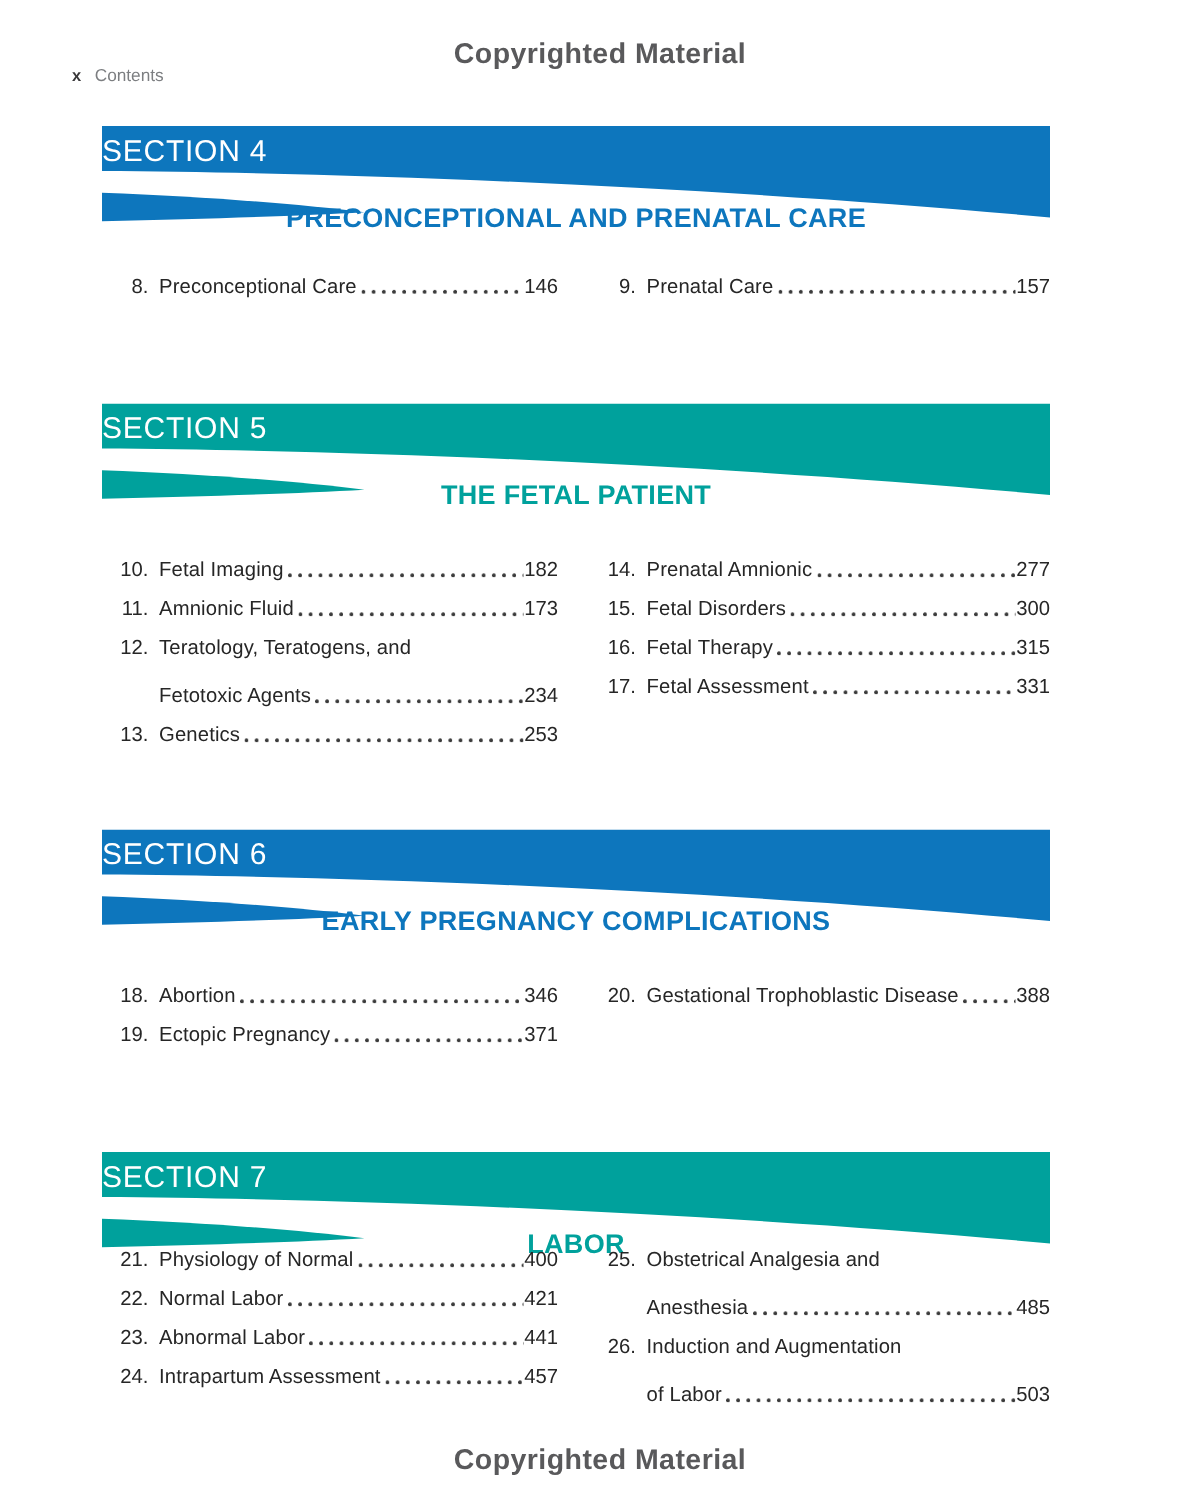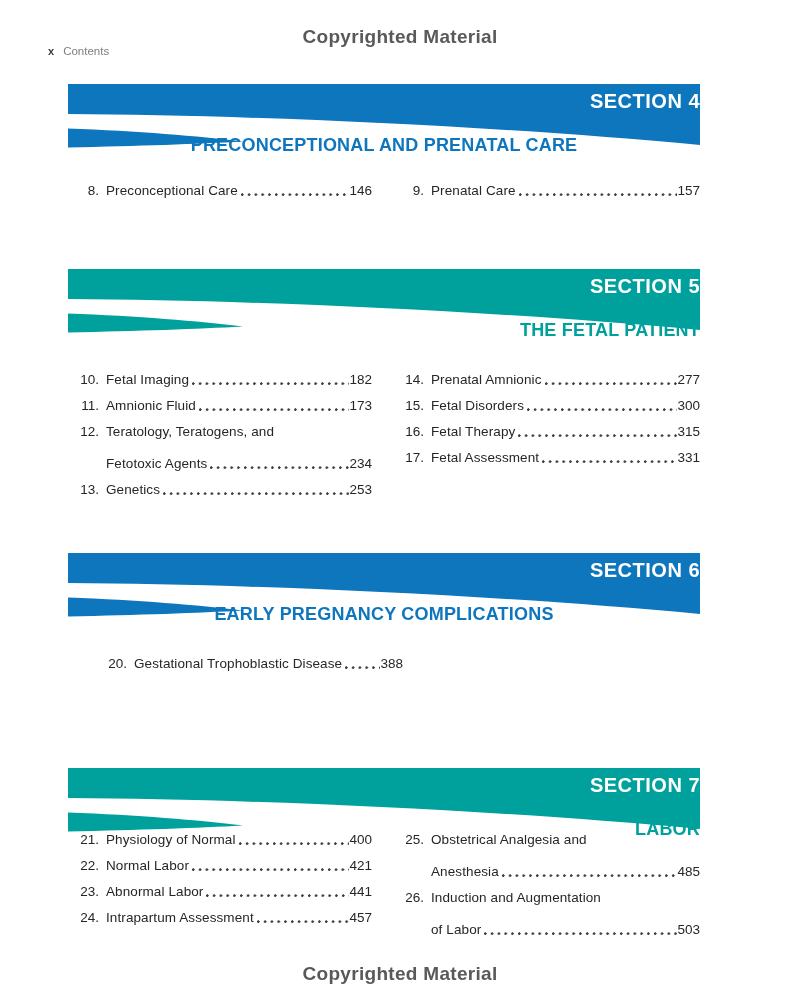--- a/index.html
+++ b/index.html
@@ -12,29 +12,29 @@
     font-weight:bold; font-size:19px; color:#59595b; letter-spacing:0.3px;
   }
   .wm-top { top:26px; }
   .wm-bottom { top:963px; }
   .pagehead { position:absolute; top:45px; left:48px; font-size:11.5px; color:#7c7e81; }
   .pagehead .pagenum { font-weight:bold; color:#39383a; margin-right:9px; font-size:11px; }
 
   .section-banner { position:absolute; left:68px; width:632px; height:66px; }
   .banner-svg { position:absolute; left:0; top:0; width:100%; height:100%; display:block; }
   .sec-title {
-    position:absolute; top:6px; left:0; width:100%; text-align:right;
-    color:#ffffff; font-size:20px; font-weight:bold; letter-spacing:0.5px;
+    position:absolute; top:6px; left:0; width:100%; text-align:left;
+    color:#ffffff; font-size:20px; font-weight:normal; letter-spacing:0.5px;
   }
   .sec-subtitle {
     position:absolute; top:51px; left:0; width:100%; text-align:center;
     font-size:18px; font-weight:bold; letter-spacing:0.2px;
   }
   .subtitle-blue { color:#0d76bd; }
-  .subtitle-teal { color:#00a19c;text-align:right; }
+  .subtitle-teal { color:#00a19c; }
 
   .rows { position:absolute; left:75px; width:625px; display:flex; }
   .col { width:297px; }
   .col.right { margin-left:28px; width:300px; }
   .toc-row + .toc-row { margin-top:9px; }
   .line { display:flex; align-items:baseline; font-size:13.5px; color:#262626; line-height:17px; }
   .num { flex:none; width:24px; text-align:right; margin-right:7px; }
   .title { flex:none; white-space:nowrap; letter-spacing:0.1px;text-align:right; }
   .leader {
     flex:1 1 auto; align-self:flex-end; height:5px; margin:0 0 2px 3px; min-width:10px;
@@ -173,20 +173,38 @@
   <div class="section-banner" style="top:553px">
     <svg class="banner-svg" viewBox="0 0 632 66" preserveAspectRatio="none">
       <path d="M0,0 H632 V61 C430,42 180,31 0,30 Z" fill="#0d76bd"></path>
       <path d="M0,44.5 C70,47 130,52 175,57.5 C130,60 70,62 0,63.5 Z" fill="#0d76bd"></path>
     </svg>
     <div class="sec-title">SECTION 6</div>
     <div class="sec-subtitle subtitle-blue">EARLY PREGNANCY COMPLICATIONS</div>
   </div>
 
   <div class="rows" style="top:655px">
+    <div class="col left">
+      <div class="toc-row">
+        <div class="line">
+          <span class="num">18.</span>
+          <span class="title">Abortion</span>
+          <span class="leader"></span>
+          <span class="pg">346</span>
+        </div>
+      </div>
+      <div class="toc-row">
+        <div class="line">
+          <span class="num">19.</span>
+          <span class="title">Ectopic Pregnancy</span>
+          <span class="leader"></span>
+          <span class="pg">371</span>
+        </div>
+      </div>
+    </div>
     <div class="col right">
       <div class="toc-row">
         <div class="line">
           <span class="num">20.</span>
           <span class="title">Gestational Trophoblastic Disease</span>
           <span class="leader"></span>
           <span class="pg">388</span>
         </div>
       </div>
     </div>

